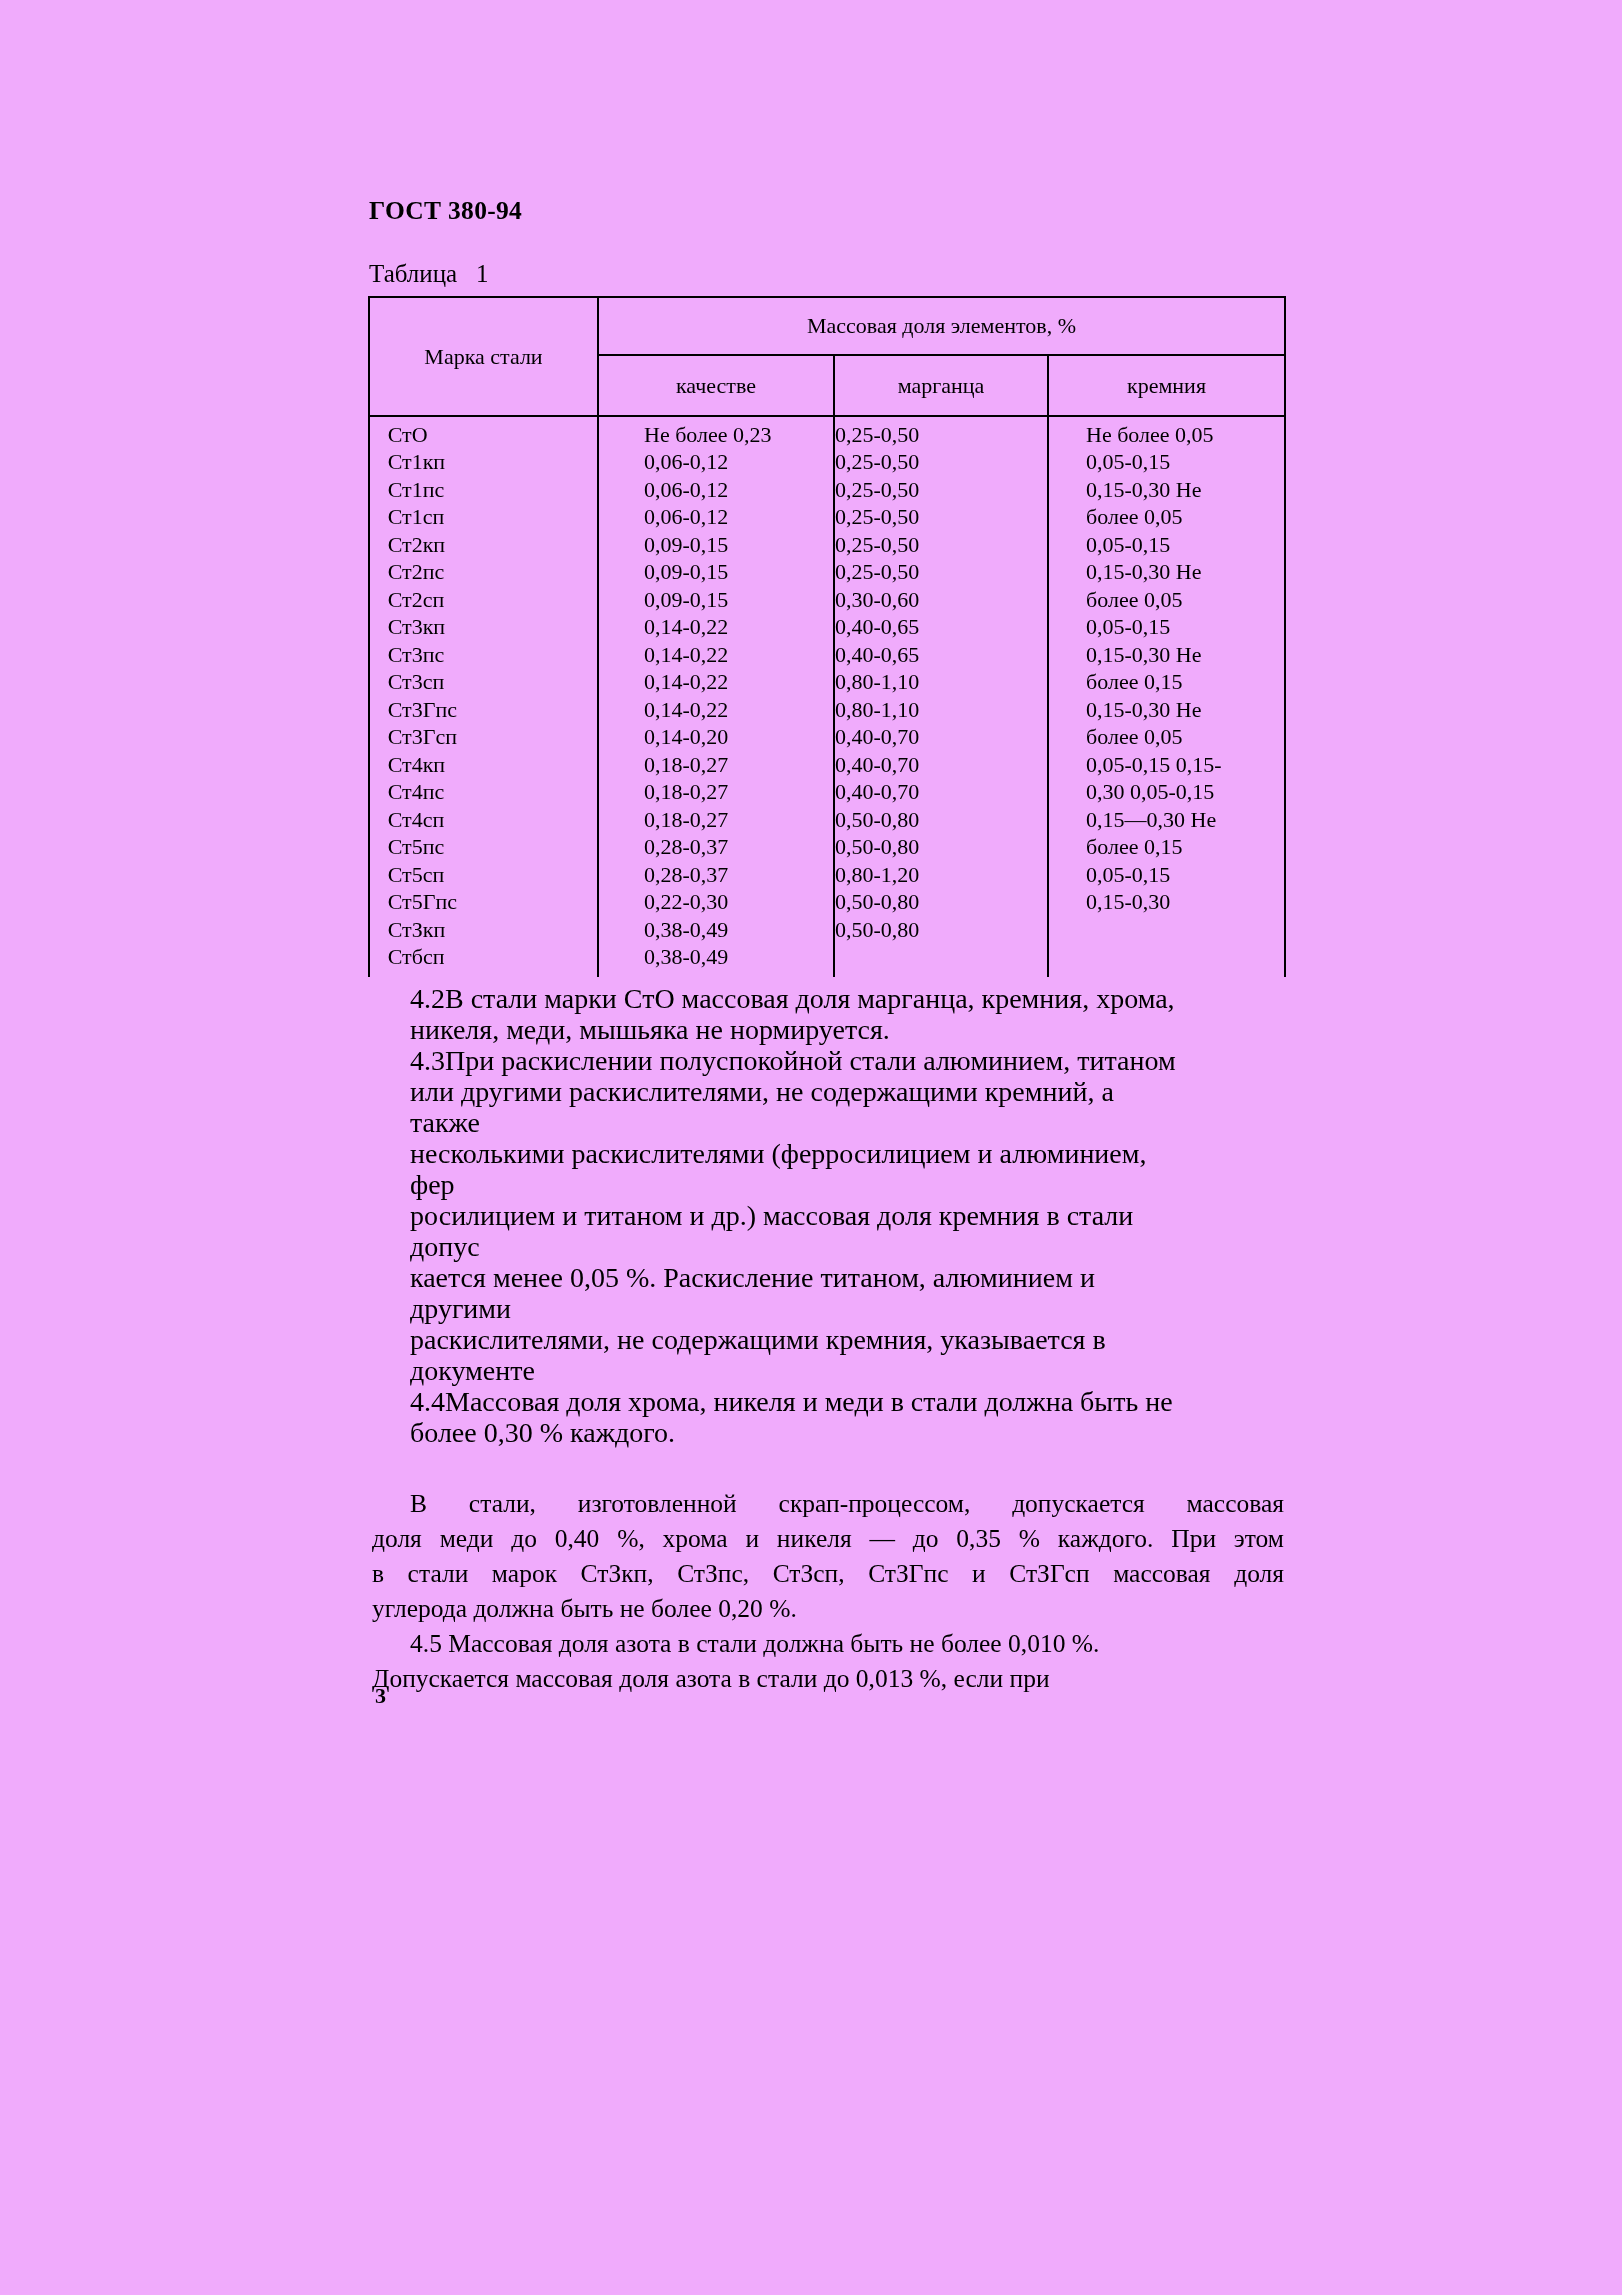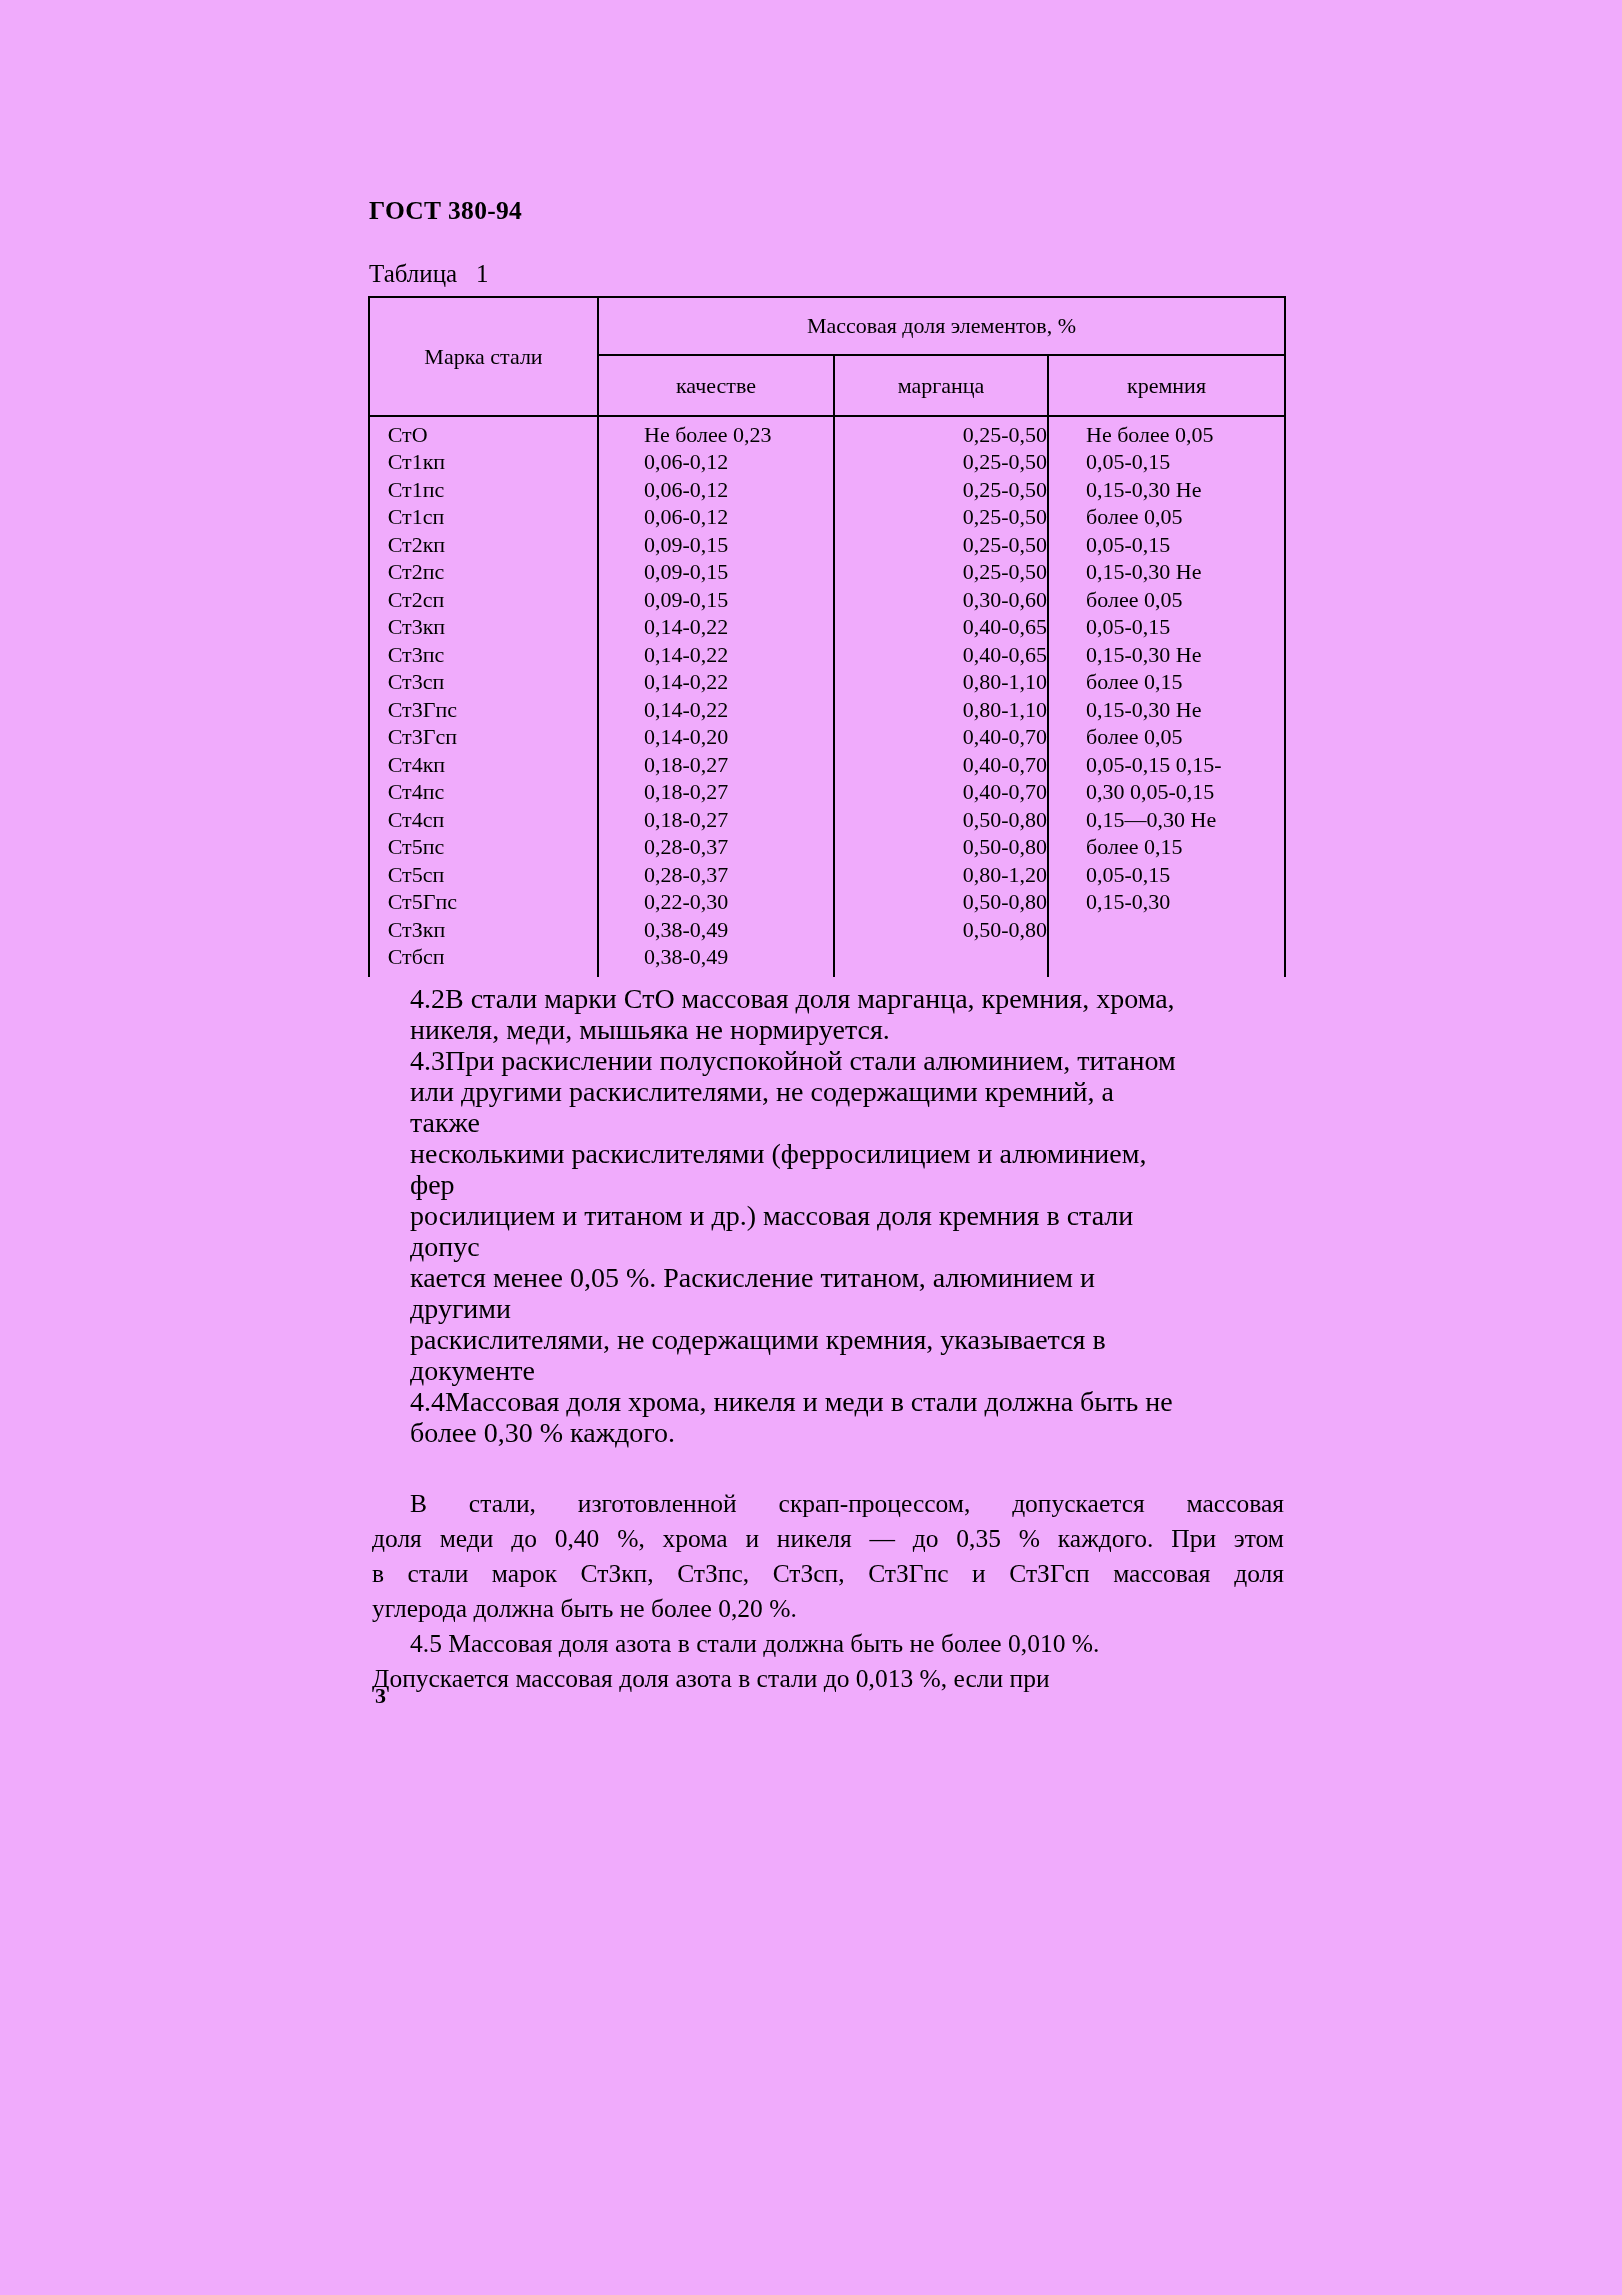--- a/index.html
+++ b/index.html
@@ -55,21 +55,21 @@
     border-bottom: none;
     height: 27.5px;
     line-height: 27.5px;
     vertical-align: top;
     white-space: nowrap;
   }
   .steel-table tbody tr:first-child td { padding-top: 3.9px; }
   .steel-table tbody tr:last-child td { padding-bottom: 6.5px; }
   .steel-table td.c1 { padding-left: 17.7px; }
   .steel-table td.c2 { padding-left: 45px; }
-  .steel-table td.c3 { text-align: right; }
+  .steel-table td.c3 { text-align: left; }
   .steel-table td.c4 { padding-left: 37px; }
   .text-block-a {
     position: absolute;
     left: 410px;
     top: 983px;
     width: 883px;
     font-size: 28px;
     line-height: 31px;
   }
   .text-block-b {

